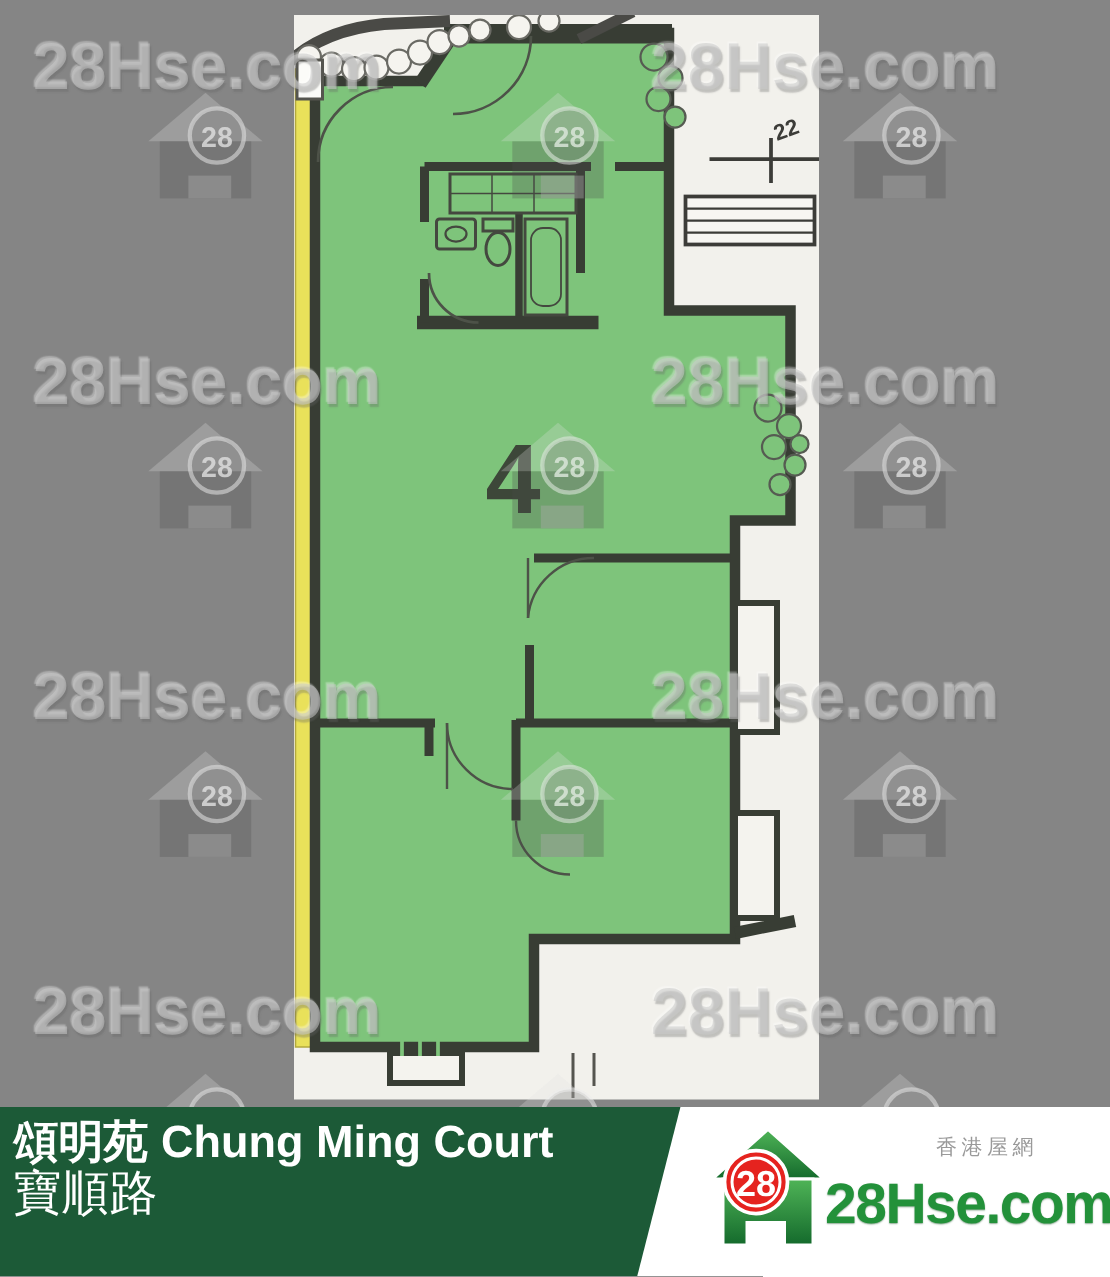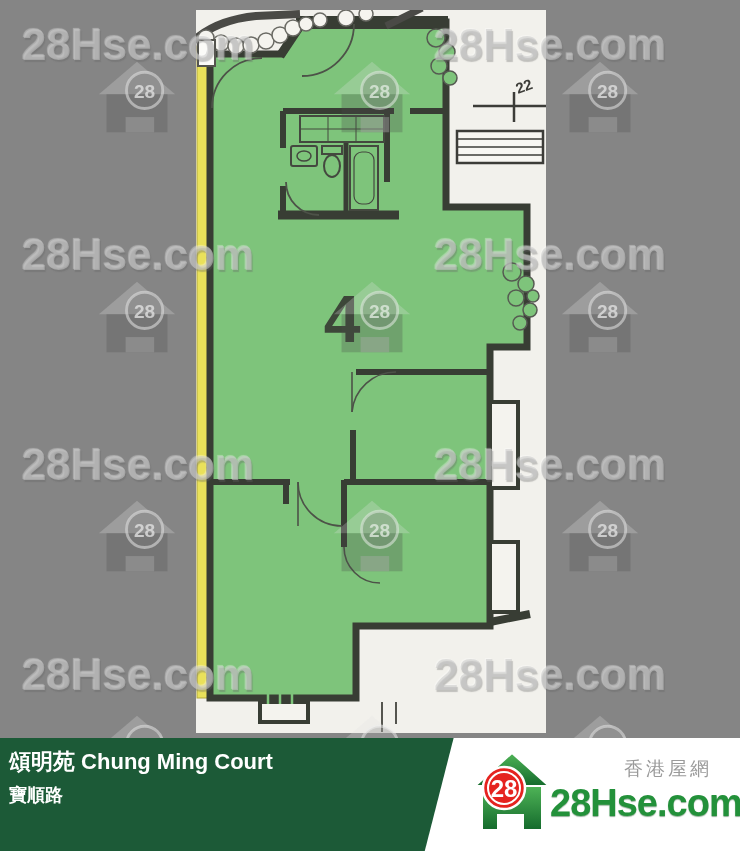--- a/index.html
+++ b/index.html
@@ -17,27 +17,27 @@
            text-shadow:1px 2px 1px rgba(100,100,100,0.35),-1px -1px 1px rgba(255,255,255,0.35);
            white-space:nowrap;}
   .wm-house{position:absolute;width:80px;height:80px;opacity:0.85;}
 
   
   .footer-bar{position:absolute;left:0;top:738px;width:740px;height:113px;background:#ffffff;}
   .footer-green{position:absolute;left:0;top:0;width:100%;height:100%;
                 background:#1c5a37;
                 clip-path:polygon(0 0,61.3% 0,57.4% 100%,0 100%);
                 color:#fff;padding:5px 0 0 9px;box-sizing:border-box;}
-  .footer-title{font-size:22px;font-weight:bold;line-height:37px;}
-  .footer-street,.footer-block{font-size:18px;font-weight:bold;line-height:31px;}
+  .footer-title{font-size:30px;font-weight:bold;line-height:37px;}
+  .footer-street,.footer-block{font-size:32px;font-weight:normal;line-height:31px;}
   .logo-wrap{position:absolute;left:468px;top:10px;width:266px;height:96px;}
   .logo-house{position:absolute;left:5px;top:3px;width:78px;height:82px;}
   .logo-site{position:absolute;left:82px;top:34px;font-size:38px;font-weight:bold;
              letter-spacing:-1px;color:#23913a;text-shadow:0 1px 1px rgba(10,74,24,0.45);}
-  .logo-tagline{position:absolute;left:156px;top:8px;font-size:19px;color:#9a9a9a;letter-spacing:3px;}
+  .logo-tagline{position:absolute;left:156px;top:8px;font-size:14px;color:#9a9a9a;letter-spacing:3px;}
 </style>
 </head>
 <body>
 
 <div class="stage">
 
   <div class="plan-sheet">
     <svg width="350" height="723" viewBox="0 0 350 723">
 
       <rect x="1" y="36" width="13" height="652" fill="#e9e15a" stroke="#b3a93e" stroke-width="1"></rect>

